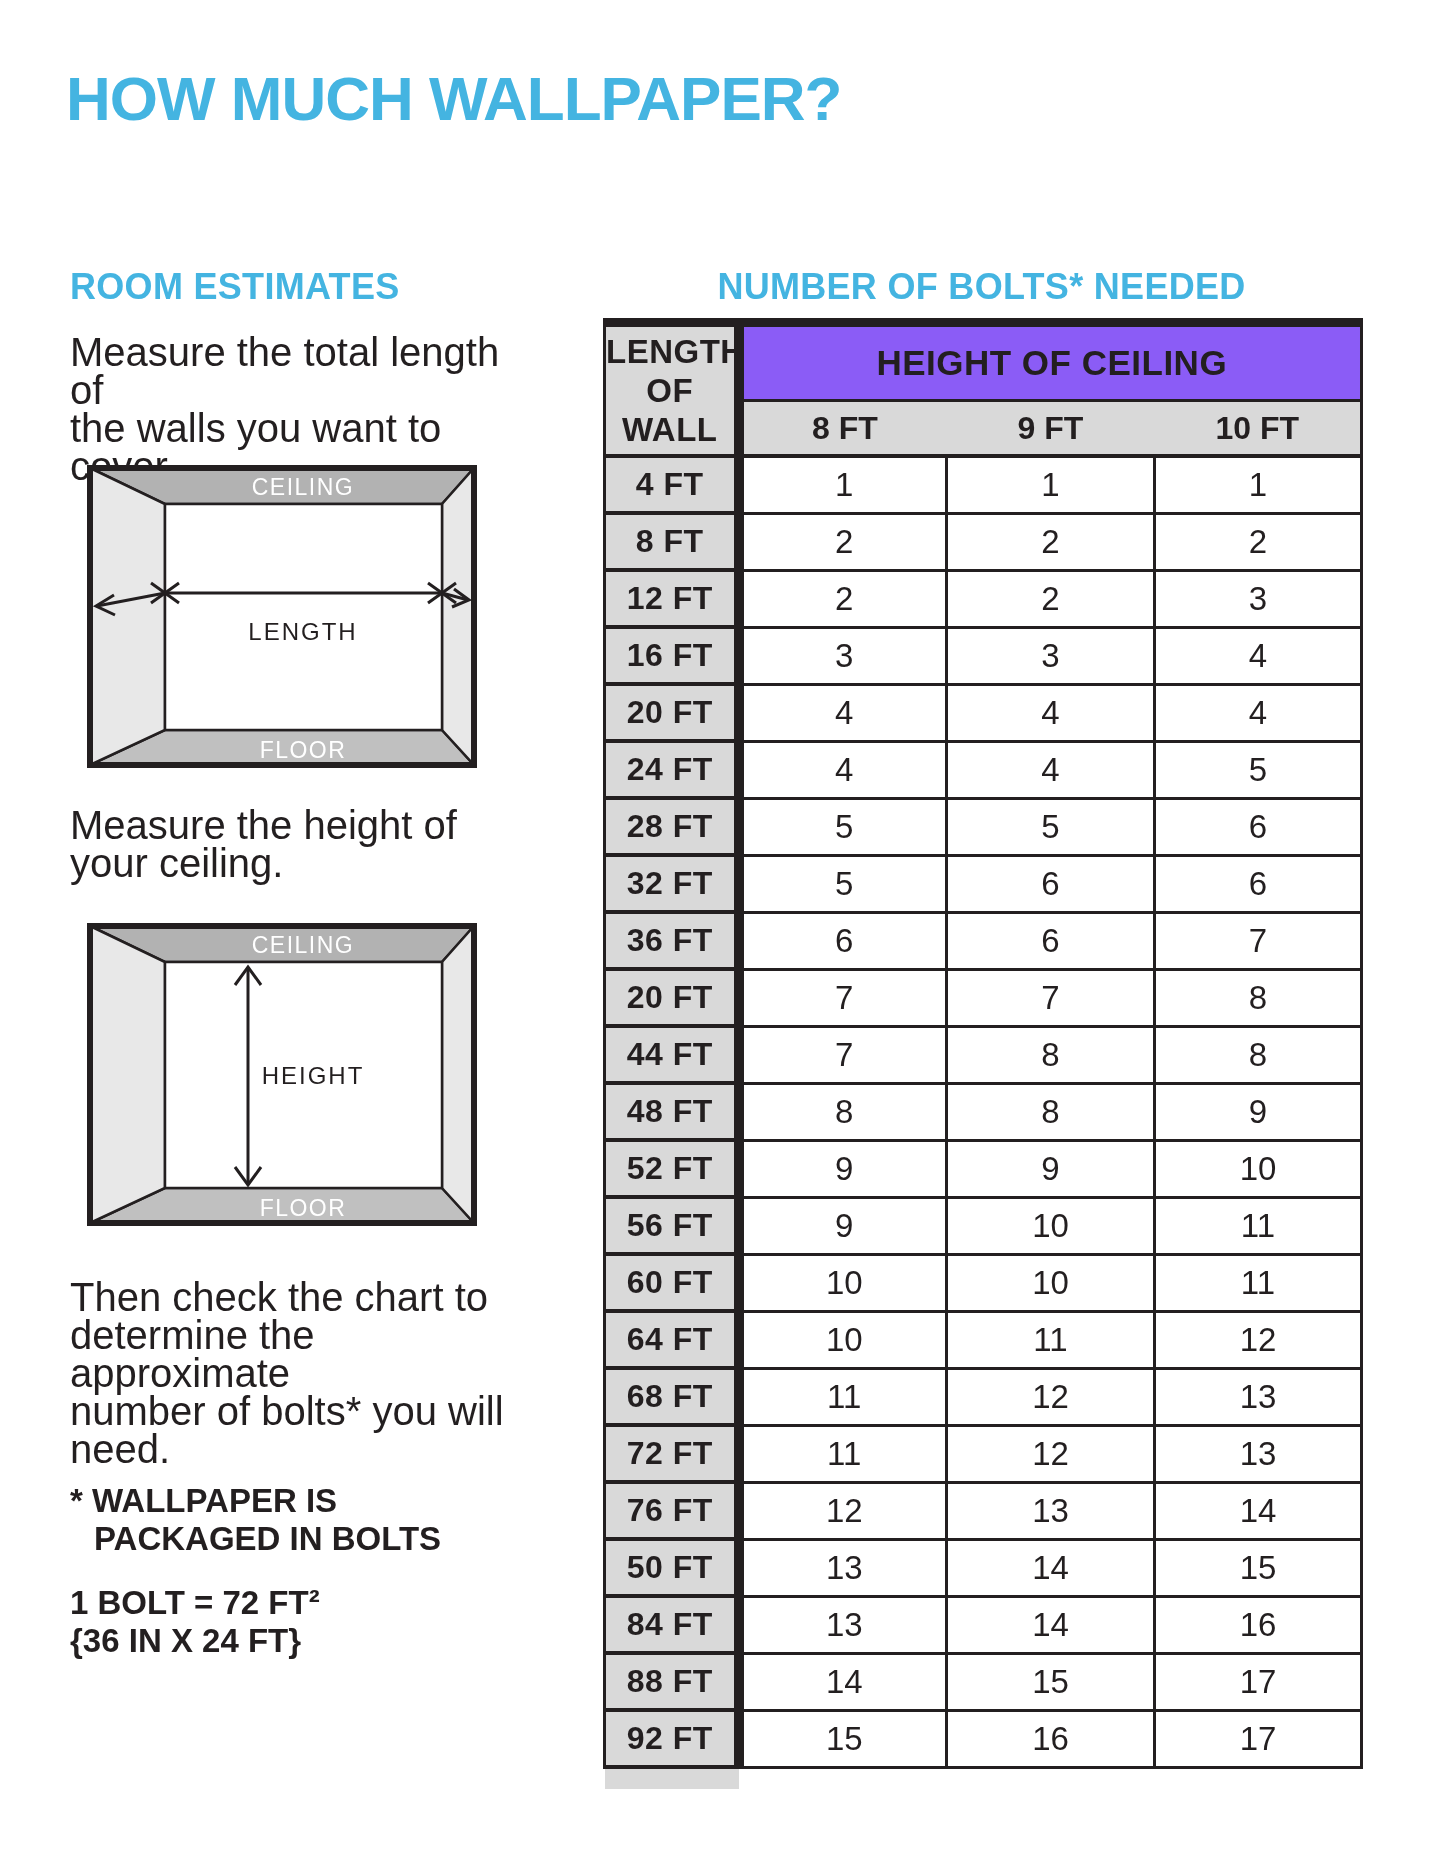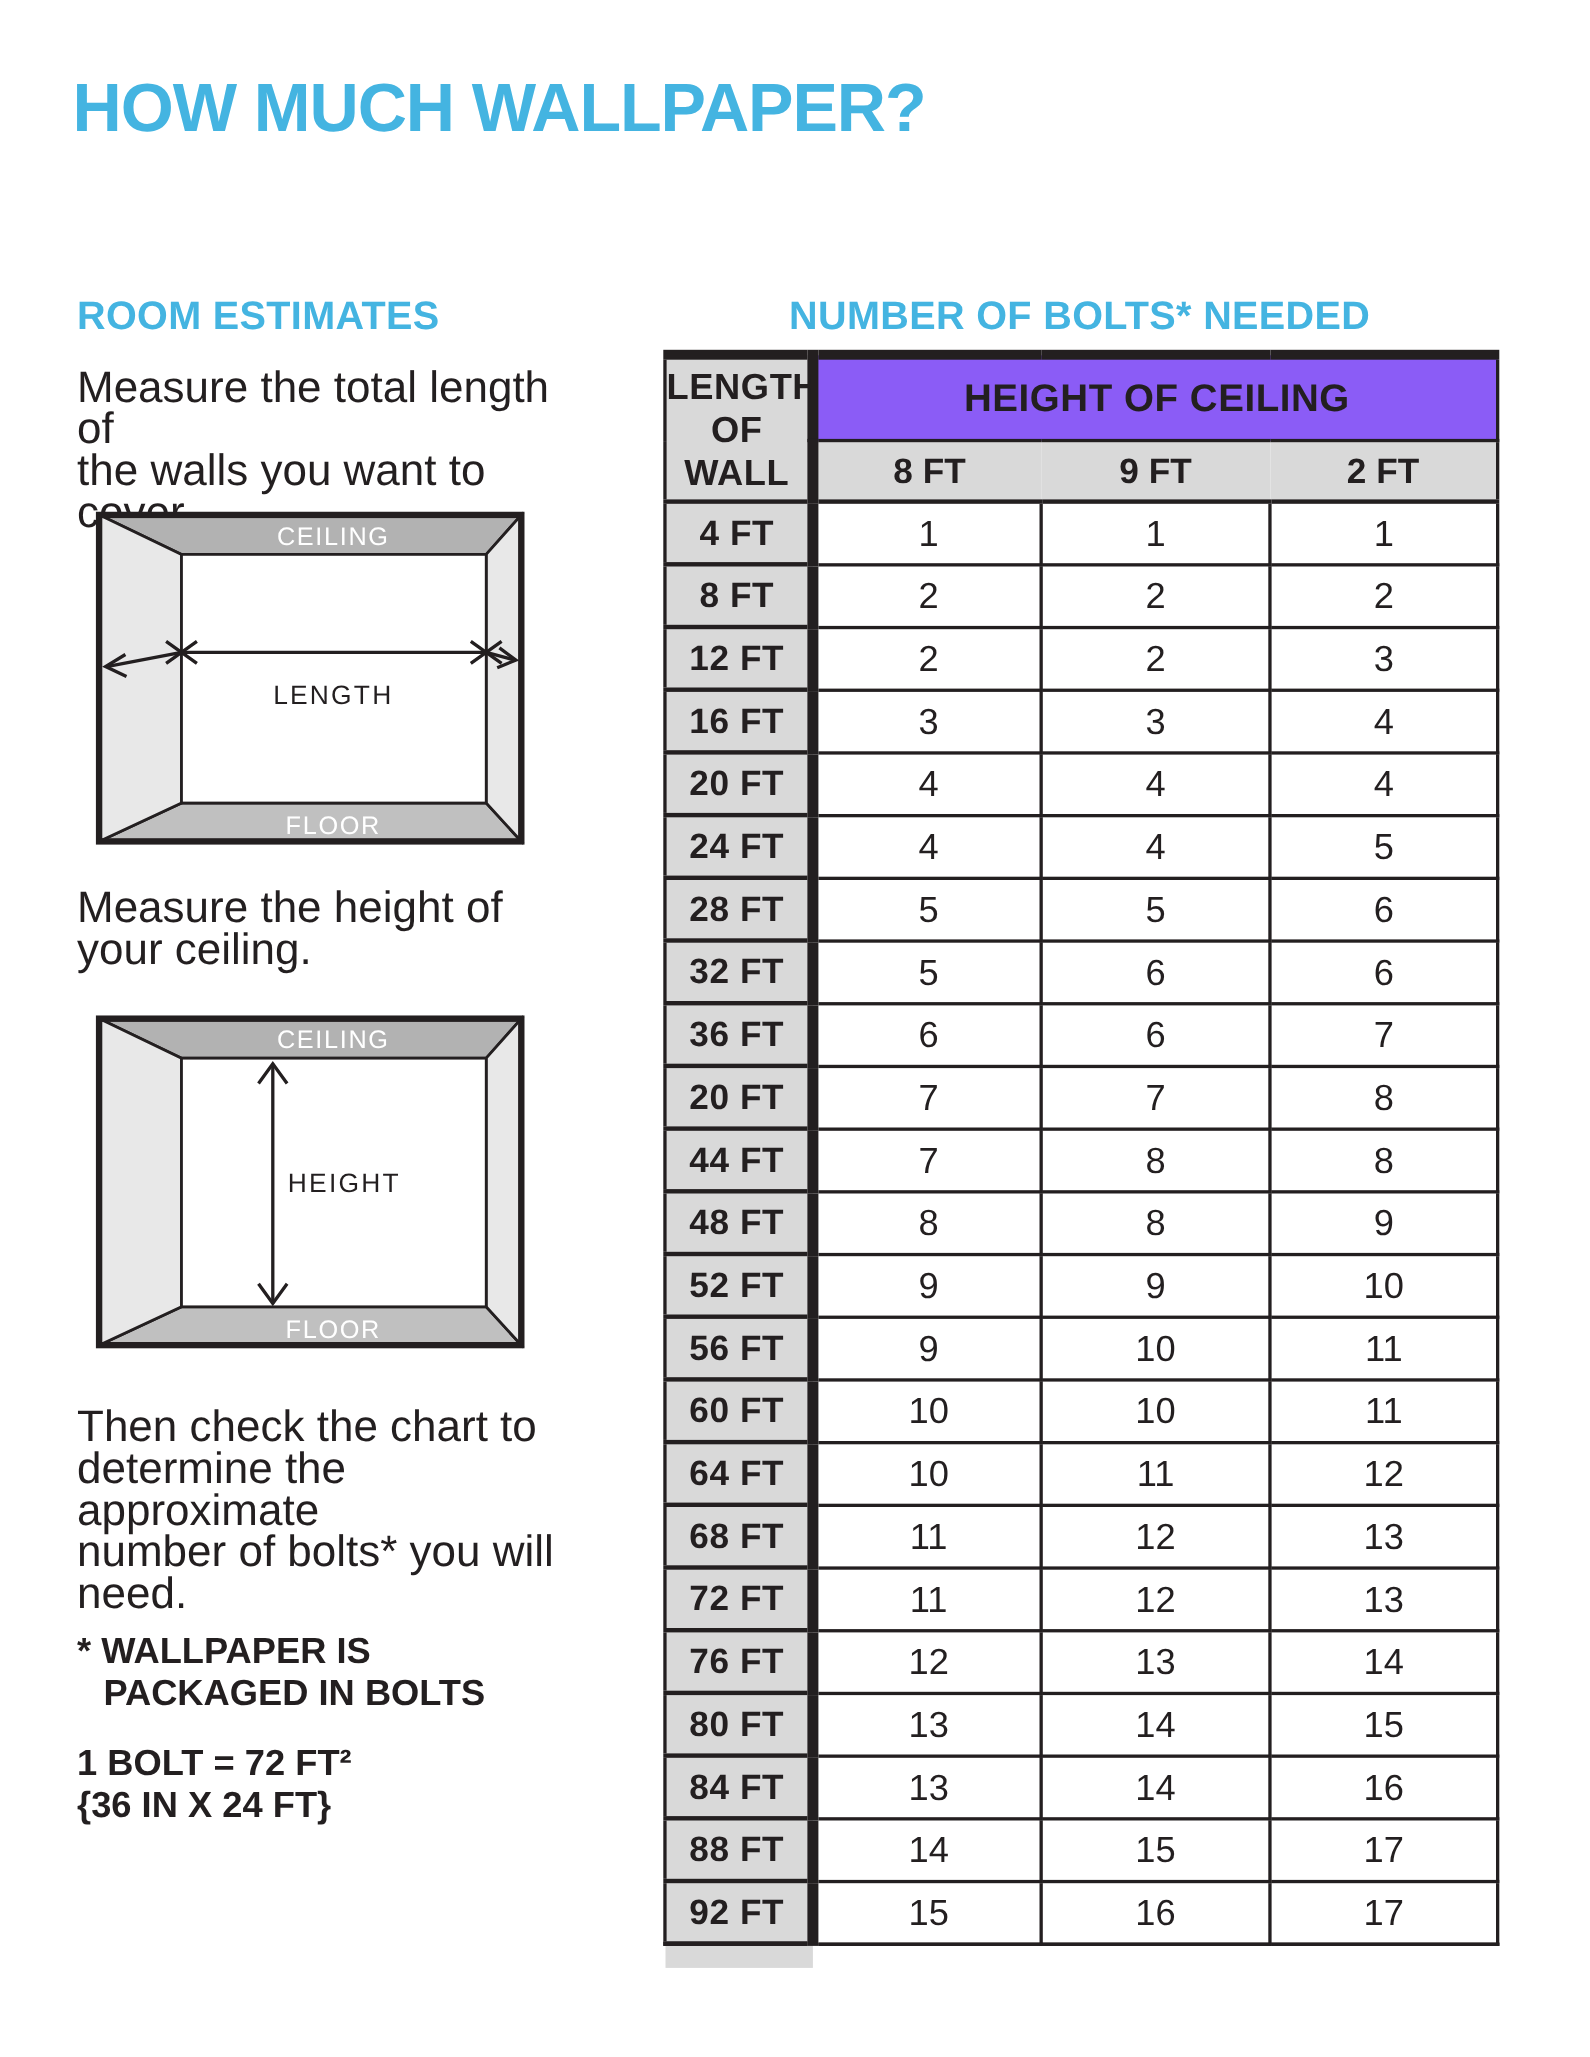--- a/index.html
+++ b/index.html
@@ -164,21 +164,21 @@
     </colgroup>
     <thead>
       <tr>
         <th rowspan="2" class="corner">LENGTH
 OF WALL</th>
         <th colspan="3" class="group">HEIGHT OF CEILING</th>
       </tr>
       <tr>
         <th class="colhead">8 FT</th>
         <th class="colhead">9 FT</th>
-        <th class="colhead last">2 FT</th>
+        <th class="colhead last">10 FT</th>
       </tr>
     </thead>
     <tbody>
         <tr>
           <th class="rowlabel">4 FT</th>
           <td>1</td>
           <td>1</td>
           <td>1</td>
         </tr>
         <tr>
@@ -283,21 +283,21 @@
           <td>12</td>
           <td>13</td>
         </tr>
         <tr>
           <th class="rowlabel">76 FT</th>
           <td>12</td>
           <td>13</td>
           <td>14</td>
         </tr>
         <tr>
-          <th class="rowlabel">80 FT</th>
+          <th class="rowlabel">50 FT</th>
           <td>13</td>
           <td>14</td>
           <td>15</td>
         </tr>
         <tr>
           <th class="rowlabel">84 FT</th>
           <td>13</td>
           <td>14</td>
           <td>16</td>
         </tr>

